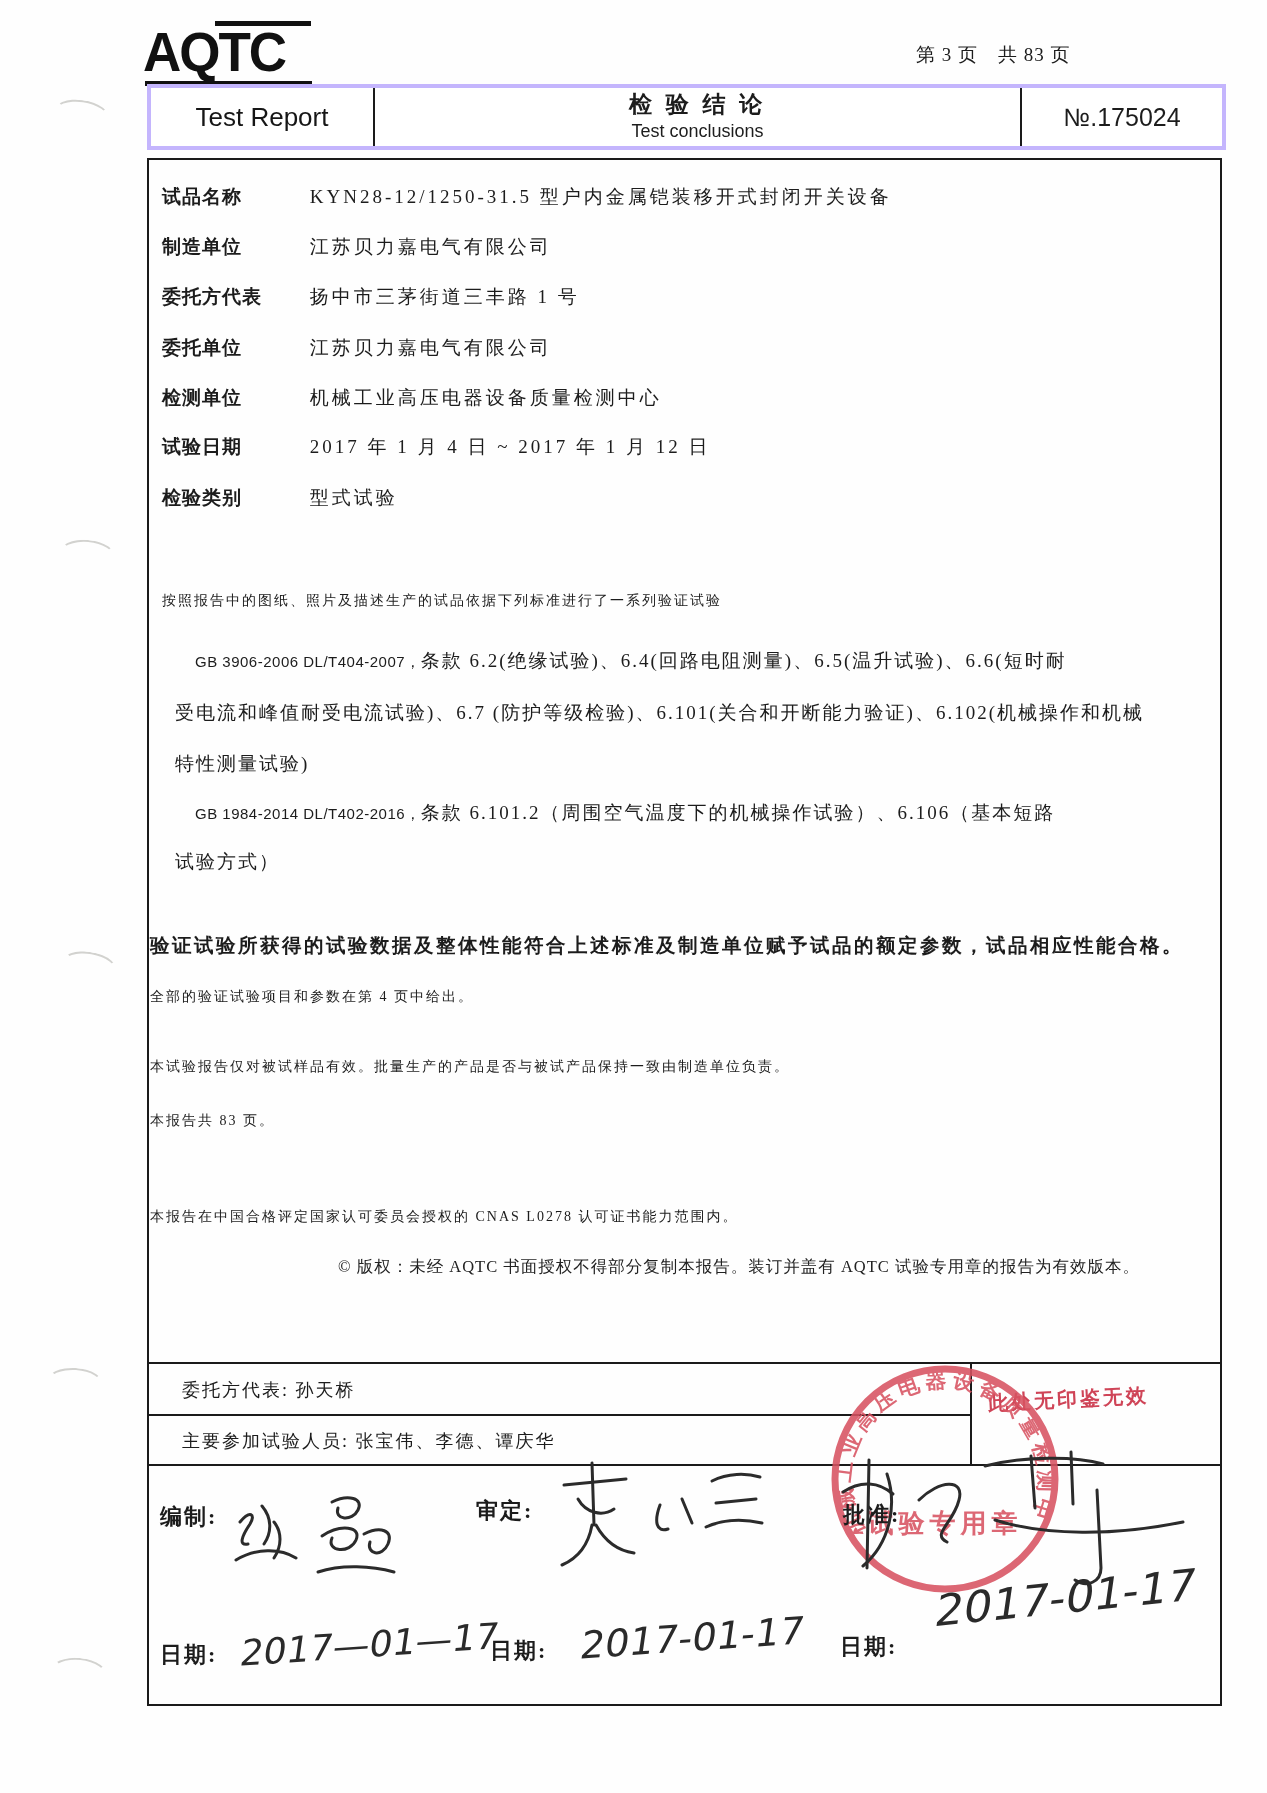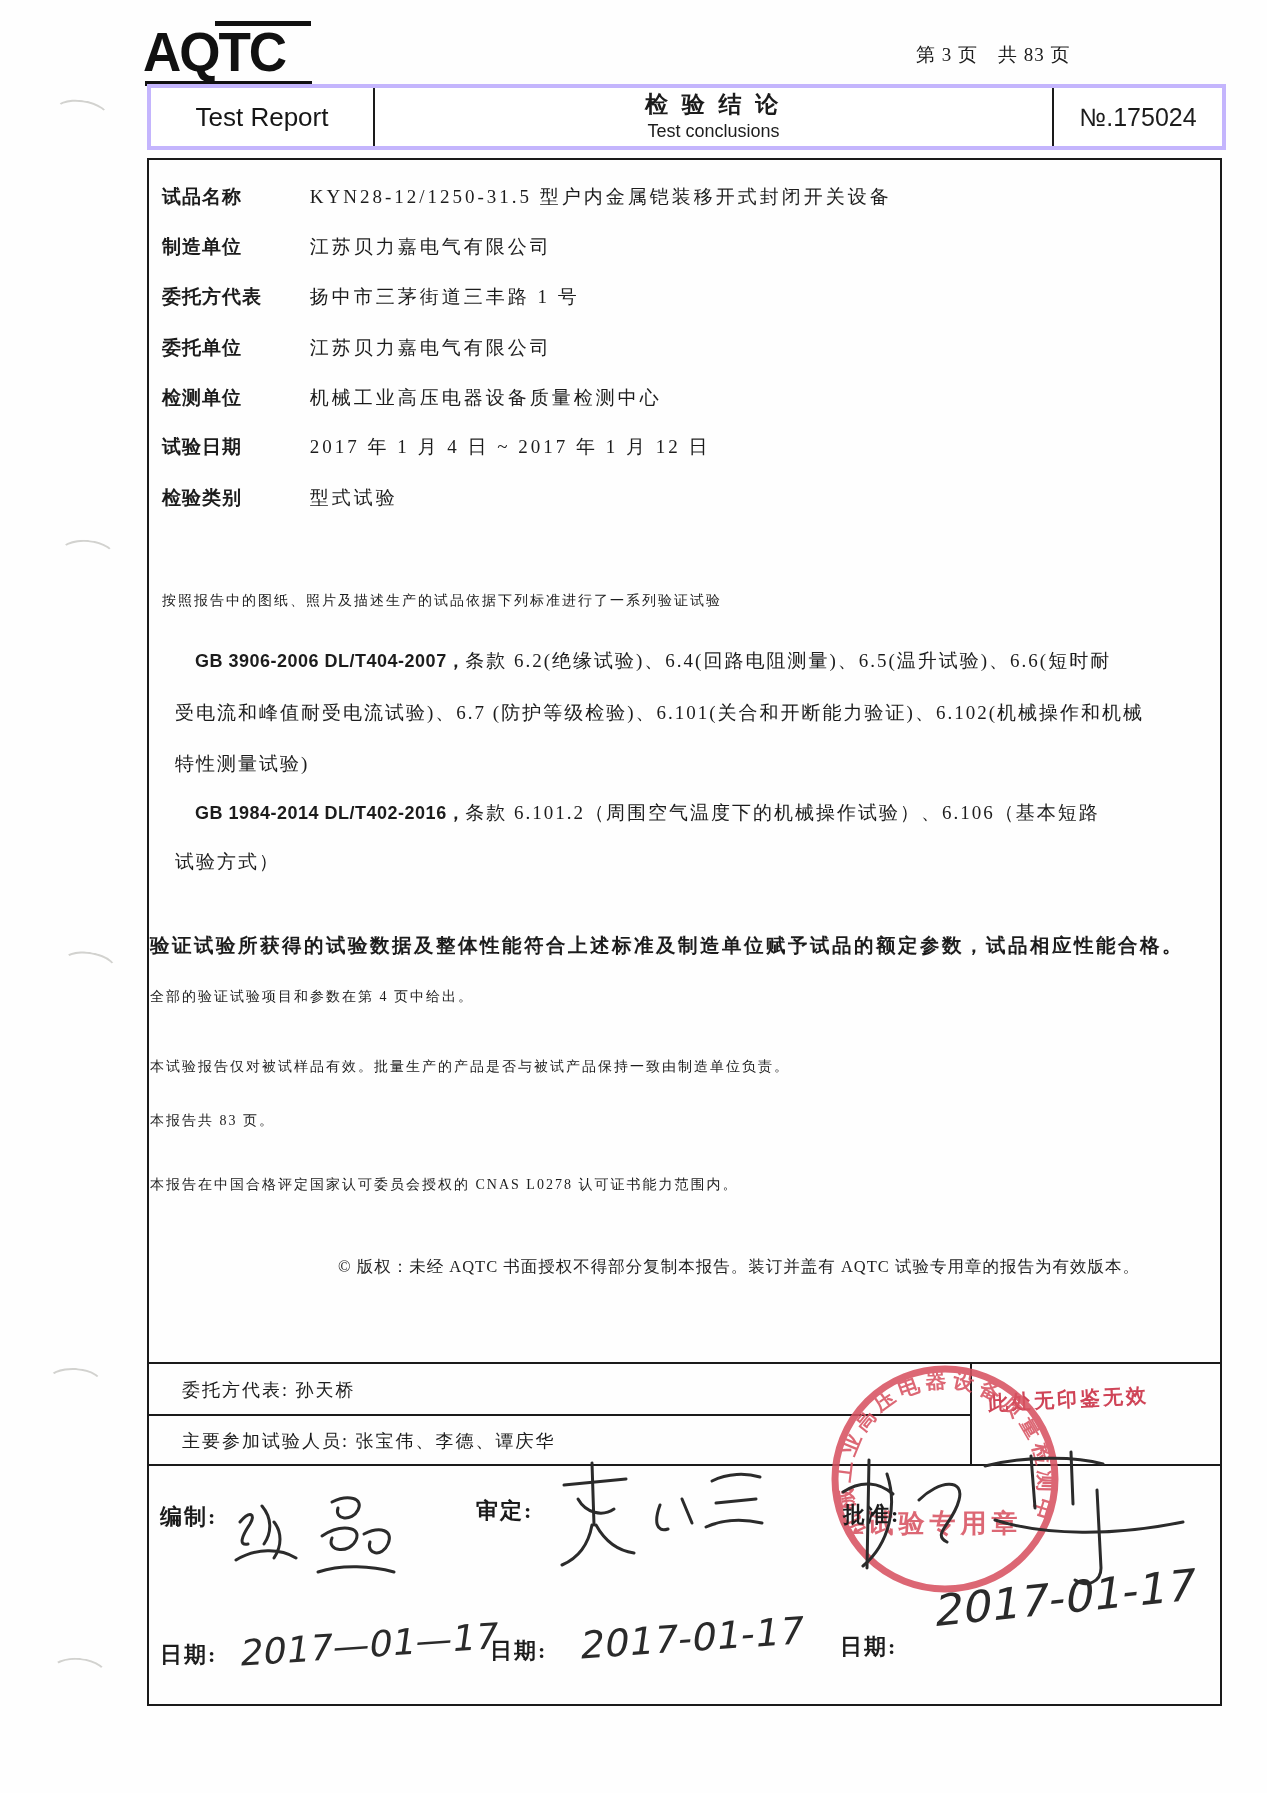--- a/index.html
+++ b/index.html
@@ -19,33 +19,33 @@
   .logo-bar-bottom{position:absolute;left:2px;bottom:0px;width:97%;height:5px;background:#111;}
   
   .page-info{position:absolute;left:916px;top:42px;font-size:19px;letter-spacing:1px;white-space:nowrap;}
   
   .header-band{position:absolute;left:147px;top:84px;width:1071px;height:58px;border:4px solid #c4b5fd;display:flex;background:#fff;}
   .hcell-left{width:222px;border-right:2px solid #1a1a1a;display:flex;align-items:center;justify-content:center;
     font-family:"Liberation Sans","DejaVu Sans",sans-serif;font-size:26px;color:#161616;}
   .hcell-mid{flex:1;border-right:2px solid #1a1a1a;text-align:center;padding-top:3px;}
   .title-cn{font-size:23px;font-weight:bold;letter-spacing:4px;line-height:28px;}
   .title-en{font-family:"Liberation Sans","DejaVu Sans",sans-serif;font-size:18px;line-height:24px;color:#1d1d1d;}
-  .hcell-right{width:168px;display:flex;align-items:center;justify-content:center;
+  .hcell-right{width:200px;display:flex;align-items:center;justify-content:center;
     font-family:"Liberation Sans","DejaVu Sans",sans-serif;font-size:25px;}
   
   .main-frame{position:absolute;left:147px;top:158px;width:1071px;height:1544px;border:2px solid #1a1a1a;background:transparent;}
   
   .field{position:absolute;left:162px;font-size:19px;white-space:nowrap;}
   .flabel{font-weight:bold;display:inline-block;width:143px;letter-spacing:1px;}
   .fvalue{letter-spacing:3px;}
   
   .para{position:absolute;left:150px;font-size:14px;letter-spacing:2px;white-space:nowrap;}
   .intro{left:162px;}
   .std-line{position:absolute;font-size:19px;letter-spacing:2px;white-space:nowrap;}
-  .std-head{font-family:"Liberation Sans","DejaVu Sans",sans-serif;font-weight:bold;font-size:18px;letter-spacing:0.5px;}
+  .std-head{font-family:"Liberation Sans","DejaVu Sans",sans-serif;font-weight:normal;font-size:15px;letter-spacing:0.5px;}
   .conclusion{font-weight:bold;letter-spacing:2.5px;font-size:19.5px;}
   .copyright{position:absolute;left:338px;top:1256px;font-size:16.5px;letter-spacing:1px;white-space:nowrap;color:#222;}
   
   .hline{position:absolute;height:2px;background:#1a1a1a;}
   .vline{position:absolute;width:2px;background:#1a1a1a;}
   .foot-row{position:absolute;left:162px;font-size:18px;letter-spacing:2px;white-space:nowrap;margin-left:20px;}
   .stamp-notice{position:absolute;left:988px;top:1386px;color:#cf4457;font-size:20px;letter-spacing:3px;
     transform:rotate(-3deg);white-space:nowrap;font-weight:bold;}
   .sig-label{position:absolute;font-size:22px;font-weight:bold;letter-spacing:2px;white-space:nowrap;}
   .hand{position:absolute;font-family:"DejaVu Sans",sans-serif;color:#2a2a2a;white-space:nowrap;
@@ -130,21 +130,21 @@
     <span class="std-head">GB 1984-2014   DL/T402-2016，</span><span>条款 6.101.2（周围空气温度下的机械操作试验）、6.106（基本短路</span>
   </div>
   <div class="std-line" style="top:849px;left:175px;">
     <span>试验方式）</span>
   </div>
 
   <div class="para conclusion" style="top:932px;">验证试验所获得的试验数据及整体性能符合上述标准及制造单位赋予试品的额定参数，试品相应性能合格。</div>
   <div class="para" style="top:988px;">全部的验证试验项目和参数在第 4 页中给出。</div>
   <div class="para" style="top:1058px;">本试验报告仅对被试样品有效。批量生产的产品是否与被试产品保持一致由制造单位负责。</div>
   <div class="para" style="top:1112px;">本报告共 83 页。</div>
-  <div class="para" style="top:1176px;">本报告在中国合格评定国家认可委员会授权的 CNAS L0278 认可证书能力范围内。</div>
+  <div class="para" style="top:1208px;">本报告在中国合格评定国家认可委员会授权的 CNAS L0278 认可证书能力范围内。</div>
   <div class="copyright">© 版权：未经 AQTC 书面授权不得部分复制本报告。装订并盖有 AQTC 试验专用章的报告为有效版本。</div>
 
   <div class="hline" style="left:147px;top:1362px;width:1075px;"></div>
   <div class="hline" style="left:147px;top:1414px;width:825px;"></div>
   <div class="hline" style="left:147px;top:1464px;width:1075px;"></div>
   <div class="vline" style="left:970px;top:1362px;height:104px;"></div>
 
   <div class="foot-row" style="top:1378px;">
     <span>委托方代表: </span><span>孙天桥</span>
   </div>

